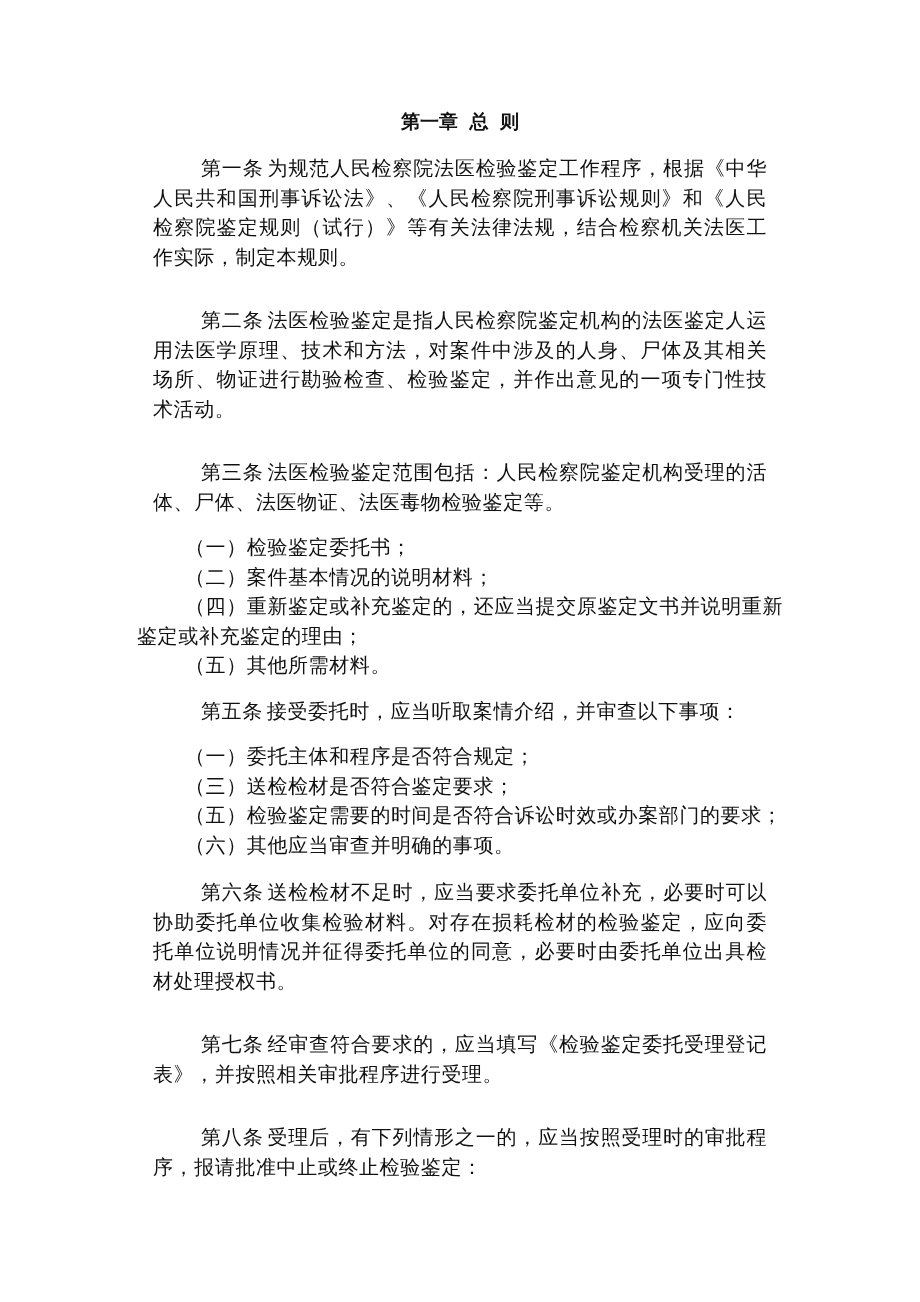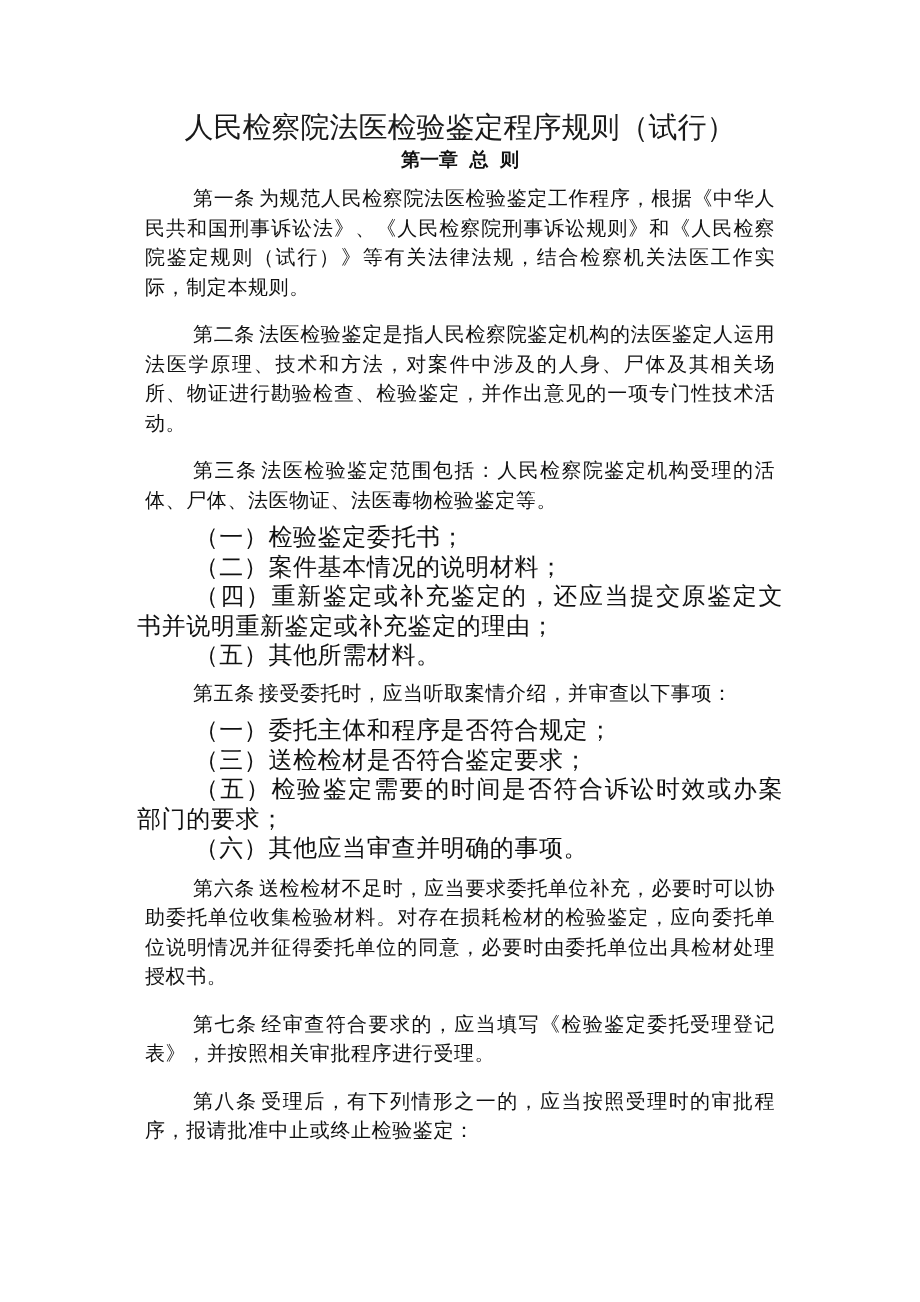--- a/index.html
+++ b/index.html
@@ -35,41 +35,40 @@
       font-family: Liberation Mono, monospace;
       font-weight: bold;
       font-size: 19px;
       line-height: 30px;
       margin: 0;
       color: #111;
     }
     .para {
       font-size: 20px;
       line-height: 29.5px;
-      margin: 8px;
+      margin: 16px;
       text-align: justify;
       text-indent: 2.4em;
       letter-spacing: 0.6px;
     }
     .item {
-      font-size: 24px;
+      font-size: 20px;
       line-height: 29.5px;
       margin: 0;
       text-align: justify;
       text-indent: 2.4em;
       letter-spacing: 0.6px;
     }
     .para .label { margin-right: 4px; }
     .gap { height: 2px; }
   </style>
 </head>
 <body>
 
 <div class="page">
-  <h1 class="doc-title">人民检察院法医检验鉴定程序规则（试行）</h1>
 
   <h2 class="chapter">第一章 总 则</h2>
 
   <p class="para"><span class="label">第一条</span><span>为规范人民检察院法医检验鉴定工作程序，根据《中华人民共和国刑事诉讼法》、《人民检察院刑事诉讼规则》和《人民检察院鉴定规则（试行）》等有关法律法规，结合检察机关法医工作实际，制定本规则。</span></p>
   <div class="gap"></div>
   <p class="para"><span class="label">第二条</span><span>法医检验鉴定是指人民检察院鉴定机构的法医鉴定人运用法医学原理、技术和方法，对案件中涉及的人身、尸体及其相关场所、物证进行勘验检查、检验鉴定，并作出意见的一项专门性技术活动。</span></p>
   <div class="gap"></div>
   <p class="para"><span class="label">第三条</span><span>法医检验鉴定范围包括：人民检察院鉴定机构受理的活体、尸体、法医物证、法医毒物检验鉴定等。</span></p>
 
 

